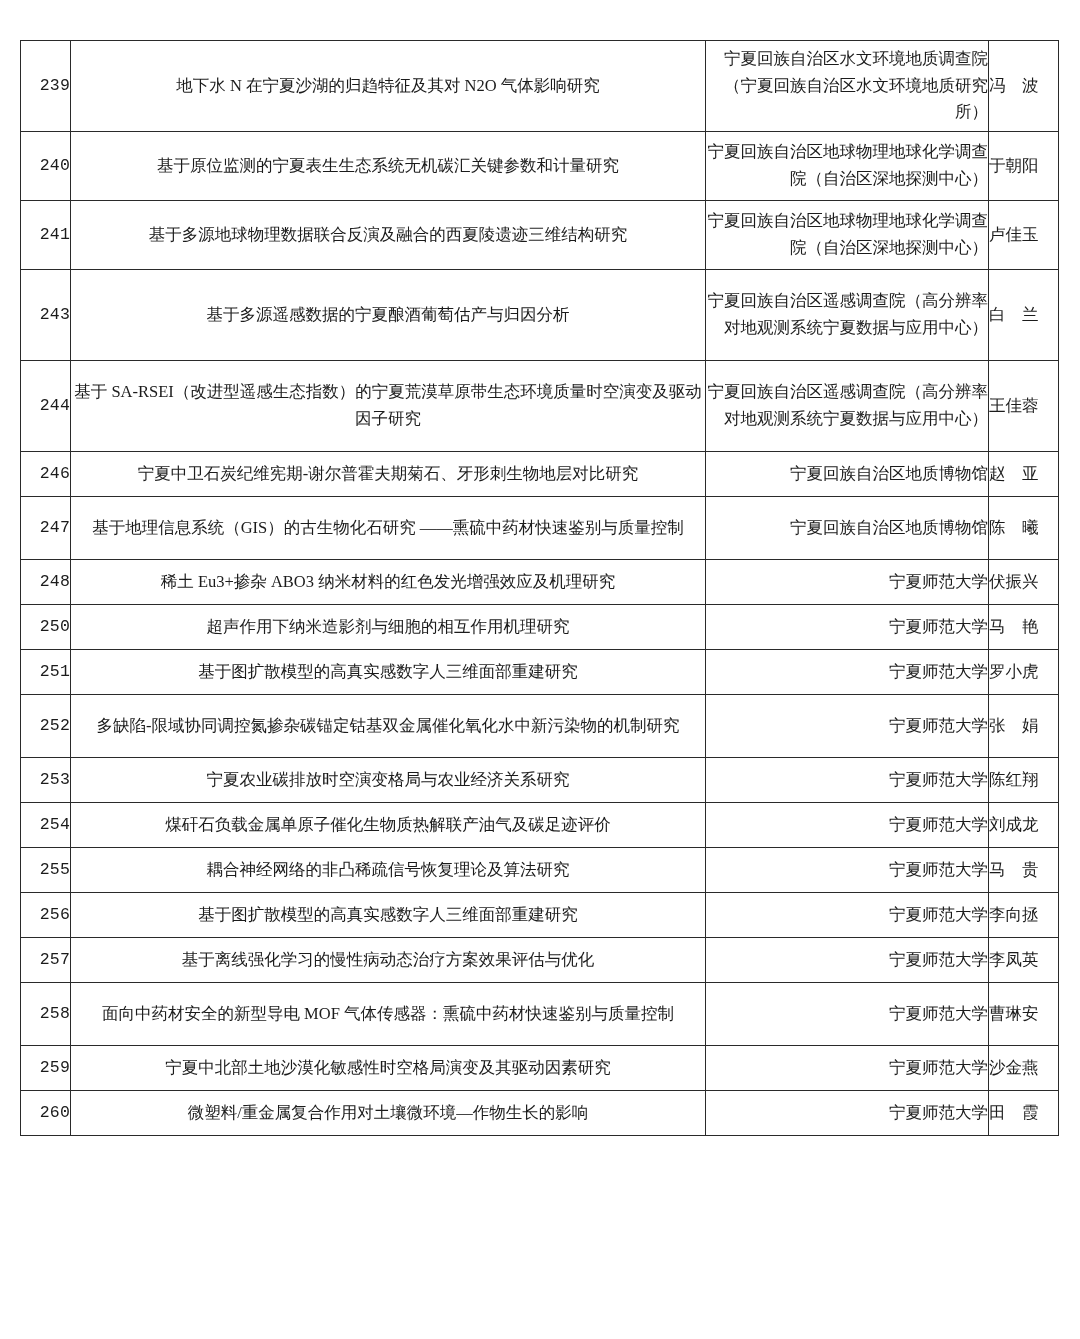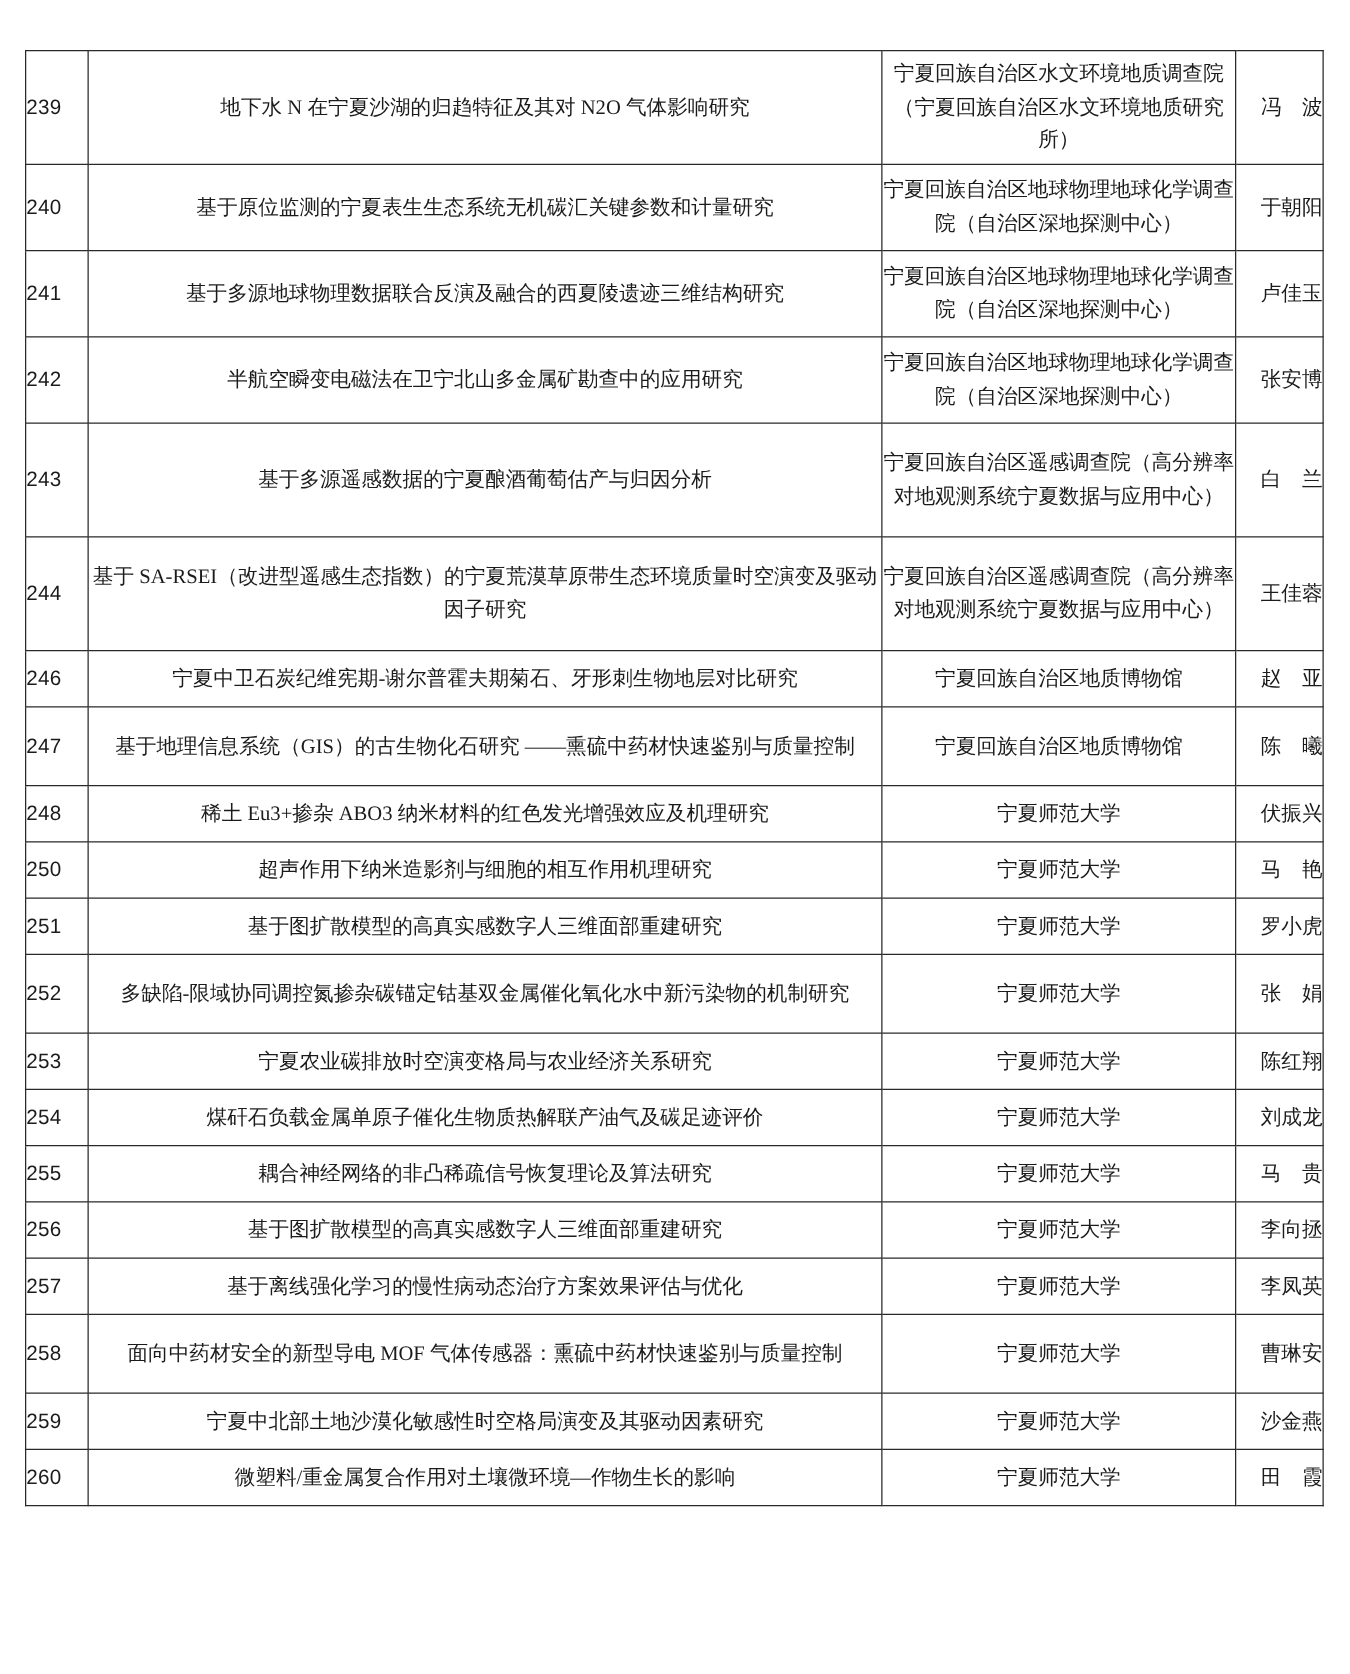--- a/index.html
+++ b/index.html
@@ -35,37 +35,37 @@
     font-size: 16.5px;
     line-height: 1.62;
     color: #1b1b1b;
   }
   col.c-no    { width: 50px; }
   col.c-title { width: 635px; }
   col.c-org   { width: 283px; }
   col.c-name  { width: 70px; }
 
   td.no {
-    text-align: left;
-    font-family: Liberation Sans, sans-serif;
+    text-align: right;
+    font-family: Liberation Mono, monospace;
     font-size: 17px;
     letter-spacing: 0.2px;
   }
   td.title {
     padding: 7px 8px 7px 11px;
     text-align: center;
     word-break: break-word;
   }
   td.org {
     padding: 7px 6px 7px 9px;
-    text-align: center;
+    text-align: right;
     word-break: break-word;
   }
   td.name {
-    text-align: right;
+    text-align: left;
     padding: 6px 4px;
     white-space: nowrap;
   }
   
   tr.h-tall td { height: 90px; }
   tr.h-mid  td { height: 68px; }
   tr.h-base td { height: 44px; margin-left: 45px; }
   tr.h-two  td { height: 62px; }
 </style>
 </head>
@@ -91,26 +91,20 @@
           <td class="title">基于原位监测的宁夏表生生态系统无机碳汇关键参数和计量研究</td>
           <td class="org">宁夏回族自治区地球物理地球化学调查院（自治区深地探测中心）</td>
           <td class="name">于朝阳</td>
         </tr>
         <tr class="h-mid">
           <td class="no">241</td>
           <td class="title">基于多源地球物理数据联合反演及融合的西夏陵遗迹三维结构研究</td>
           <td class="org">宁夏回族自治区地球物理地球化学调查院（自治区深地探测中心）</td>
           <td class="name">卢佳玉</td>
         </tr>
-        <tr class="h-mid">
-          <td class="no">242</td>
-          <td class="title">半航空瞬变电磁法在卫宁北山多金属矿勘查中的应用研究</td>
-          <td class="org">宁夏回族自治区地球物理地球化学调查院（自治区深地探测中心）</td>
-          <td class="name">张安博</td>
-        </tr>
         <tr class="h-tall">
           <td class="no">243</td>
           <td class="title">基于多源遥感数据的宁夏酿酒葡萄估产与归因分析</td>
           <td class="org">宁夏回族自治区遥感调查院（高分辨率对地观测系统宁夏数据与应用中心）</td>
           <td class="name">白　兰</td>
         </tr>
         <tr class="h-tall">
           <td class="no">244</td>
           <td class="title">基于 SA-RSEI（改进型遥感生态指数）的宁夏荒漠草原带生态环境质量时空演变及驱动因子研究</td>
           <td class="org">宁夏回族自治区遥感调查院（高分辨率对地观测系统宁夏数据与应用中心）</td>

